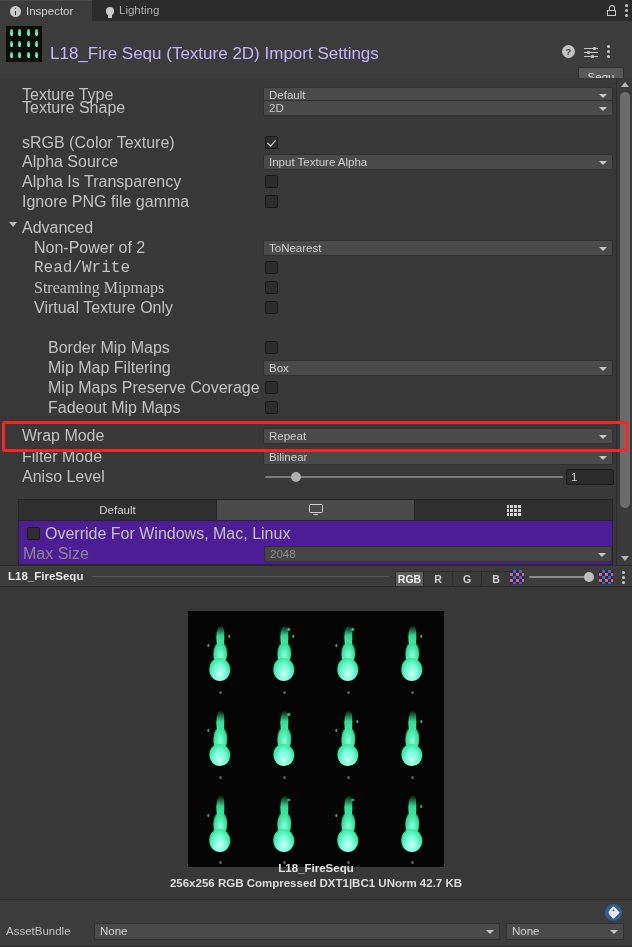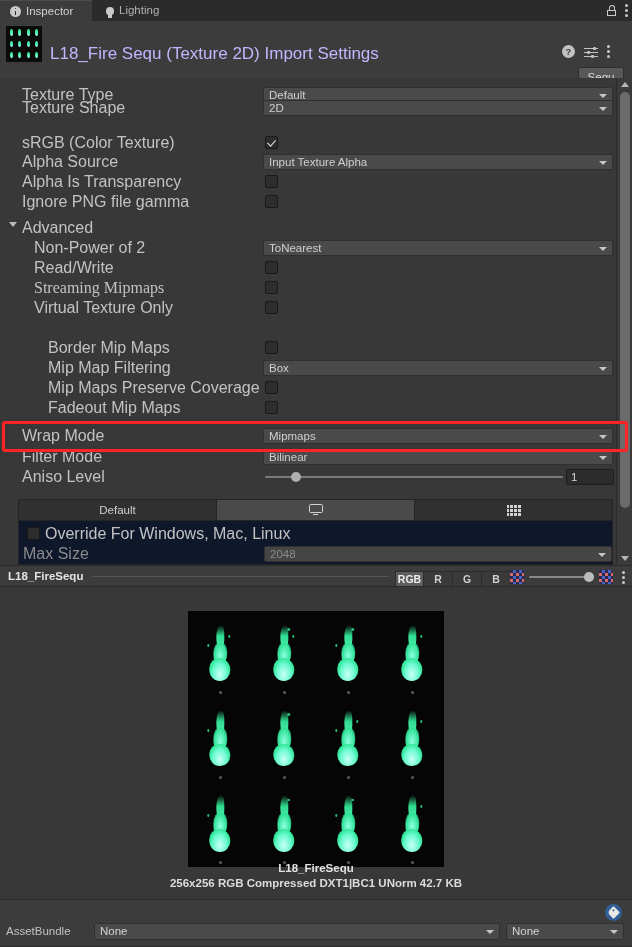--- a/index.html
+++ b/index.html
@@ -90,21 +90,21 @@
   .plat-tabs{position:absolute;left:18px;top:499px;width:595px;height:22px;background:#303030;border:1px solid #252525;box-sizing:border-box;display:flex;}
   .ptab{flex:1;display:flex;align-items:center;justify-content:center;font-size:11.5px;color:#cfcfcf;border-right:1px solid #252525;box-sizing:border-box;}
   .ptab.active{background:#4a4a4a;}
   .ptab:last-child{border-right:none;}
   .i-monitor{width:14px;height:12px;position:relative;}
   .i-monitor:before{content:"";position:absolute;left:0;top:0;width:14px;height:9px;border:1.4px solid #d2d2d2;border-radius:1.5px;box-sizing:border-box;}
   .i-monitor:after{content:"";position:absolute;left:4.5px;top:9.5px;width:5px;height:1.6px;background:#d2d2d2;}
   .i-grid{width:14px;height:11px;display:grid;grid-template-columns:repeat(4,1fr);grid-template-rows:repeat(3,1fr);gap:1px;}
   .i-grid u{display:block;background:#d2d2d2;}
 
-  .plat-body{position:absolute;left:18px;top:521px;width:595px;height:44px;background:#0f172a;border:1px solid #252525;border-top:none;box-sizing:border-box;}
+  .plat-body{position:absolute;left:18px;top:521px;width:595px;height:44px;background:#4c1d95;border:1px solid #252525;border-top:none;box-sizing:border-box;}
 
   
   .vscroll{position:absolute;right:0;top:78px;width:16px;height:487px;background:#3a3a3a;border-left:1px solid #2c2c2c;box-sizing:border-box;}
   .vscroll .arrow{position:absolute;left:4px;width:0;height:0;border-left:4px solid transparent;border-right:4px solid transparent;}
   .vscroll .arrow.up{top:4px;border-bottom:5px solid #b5b5b5;}
   .vscroll .arrow.down{bottom:4px;border-top:5px solid #b5b5b5;}
   .vscroll .thumbbar{position:absolute;left:3px;top:14px;width:10px;height:416px;background:#6b6b6b;border-radius:5px;}
 
   
   .prev-bar{position:absolute;left:0;top:565px;width:632px;height:22px;background:#3c3c3c;border-top:1px solid #2b2b2b;border-bottom:1px solid #2b2b2b;box-sizing:border-box;}
@@ -266,21 +266,21 @@
     </div>
 
     <div class="row" style="top:160px;">
       <div class="lbl" style="left:34px;">Non-Power of 2</div>
       <div class="dropdown" style="top:2px;">
         <span>ToNearest</span>
         <span class="caret"></span>
       </div>
     </div>
 
-    <div class="row" style="top:180px;">
+    <div class="row" style="top:180px;font-family:Liberation Mono, monospace;">
       <div class="lbl" style="left:34px;">Read/Write</div>
       <div class="chk" style="top:3px;"></div>
     </div>
 
     <div class="row" style="top:200px;font-family:Liberation Serif, serif;">
       <div class="lbl" style="left:34px;">Streaming Mipmaps</div>
       <div class="chk" style="top:3px;"></div>
     </div>
 
     <div class="row" style="top:220px;">
@@ -308,21 +308,21 @@
     </div>
 
     <div class="row" style="top:320px;">
       <div class="lbl" style="left:48px;">Fadeout Mip Maps</div>
       <div class="chk" style="top:3px;"></div>
     </div>
 
     <div class="row" style="top:348px;">
       <div class="lbl" style="left:22px;">Wrap Mode</div>
       <div class="dropdown" style="top:2px;">
-        <span>Mipmaps</span>
+        <span>Repeat</span>
         <span class="caret"></span>
       </div>
     </div>
 
     <div class="row" style="top:369px;">
       <div class="lbl" style="left:22px;">Filter Mode</div>
       <div class="dropdown" style="top:2px;">
         <span>Bilinear</span>
         <span class="caret"></span>
       </div>

